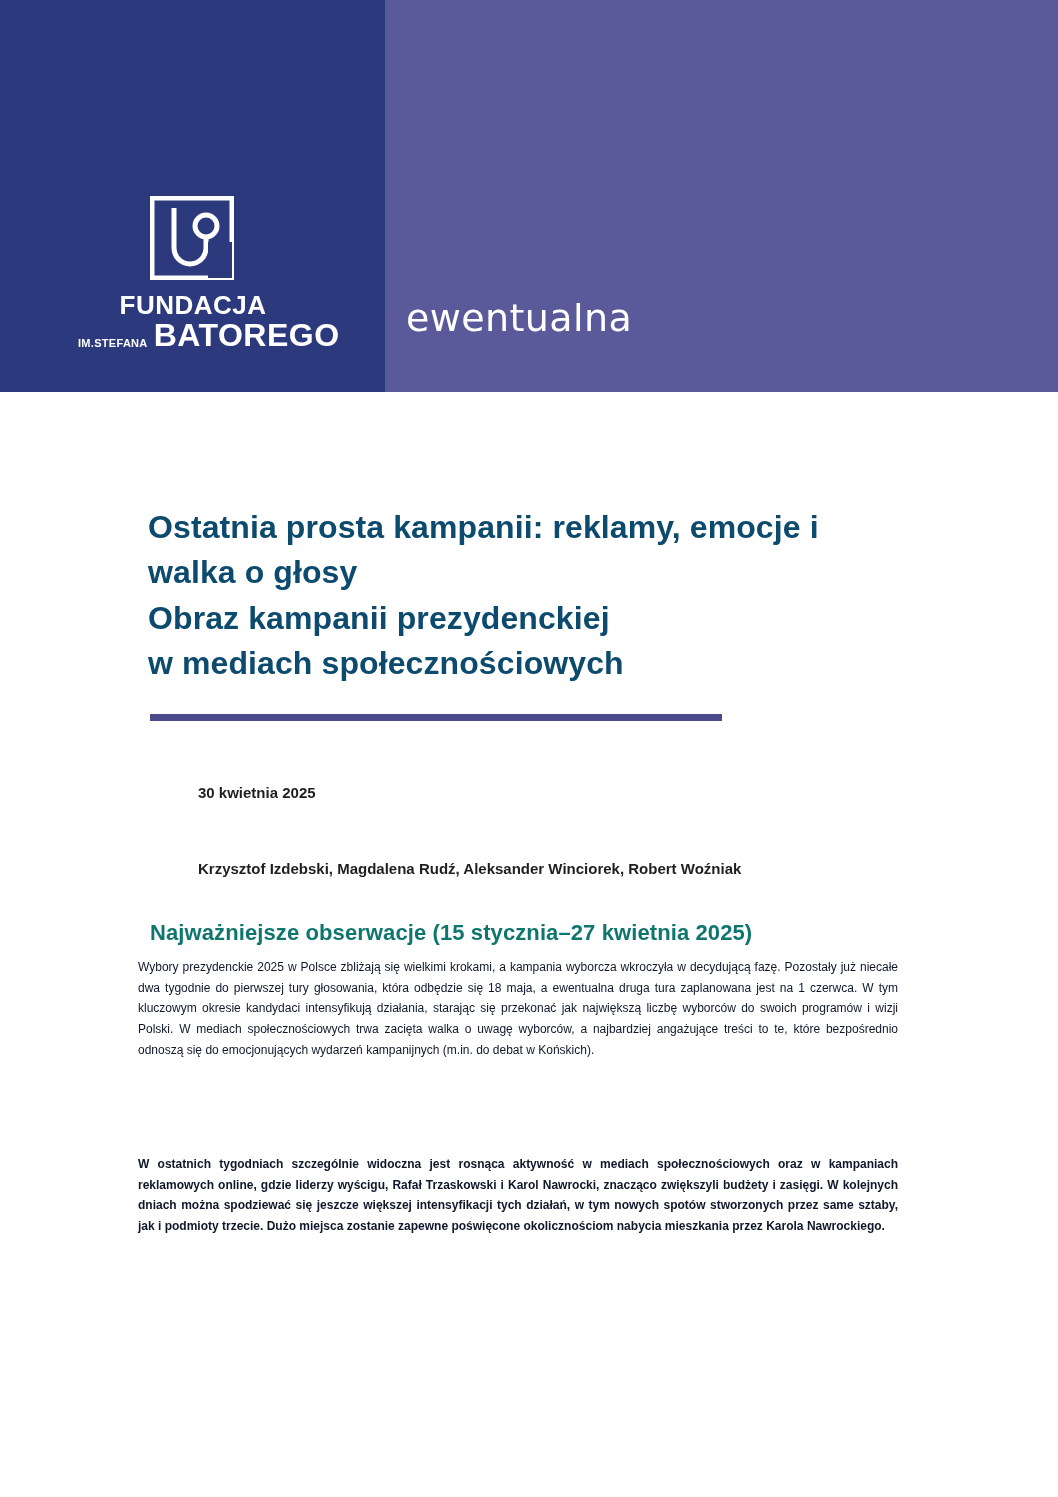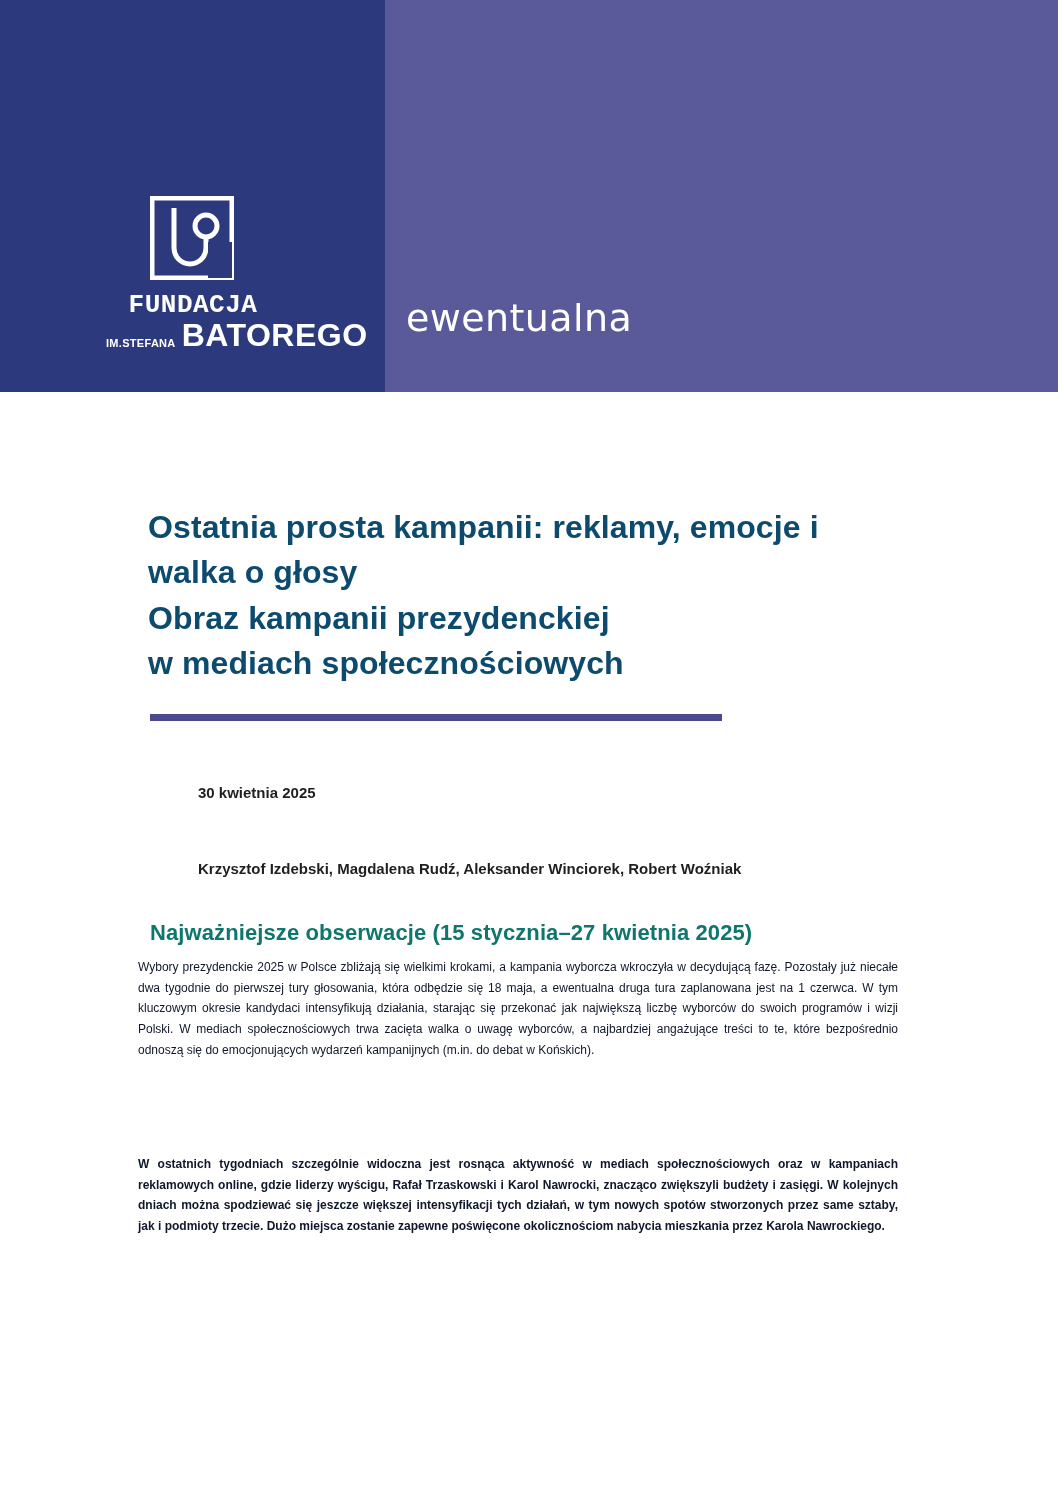--- a/index.html
+++ b/index.html
@@ -63,34 +63,32 @@
     top: 96px;
     width: 230px;
     text-align: center;
     color: #ffffff;
   }
   .logo-line1 {
     font-size: 26px;
     font-weight: 700;
     letter-spacing: 0.5px;
     line-height: 1.05;
-    font-family: Liberation Mono, monospace;
   }
   .logo-line2row {
     display: flex;
     align-items: flex-end;
     justify-content: flex-start;
     gap: 6px;
   }
   .logo-small {
     font-size: 11px;
     font-weight: 700;
     letter-spacing: 0.3px;
     padding-bottom: 4px;
-    margin-left: 28px;
   }
   .logo-line2 {
     font-size: 32px;
     font-weight: 700;
     letter-spacing: 0.5px;
     line-height: 1.05;
   }
   .brand-forumidei {
     position: absolute;
     left: 406px;

